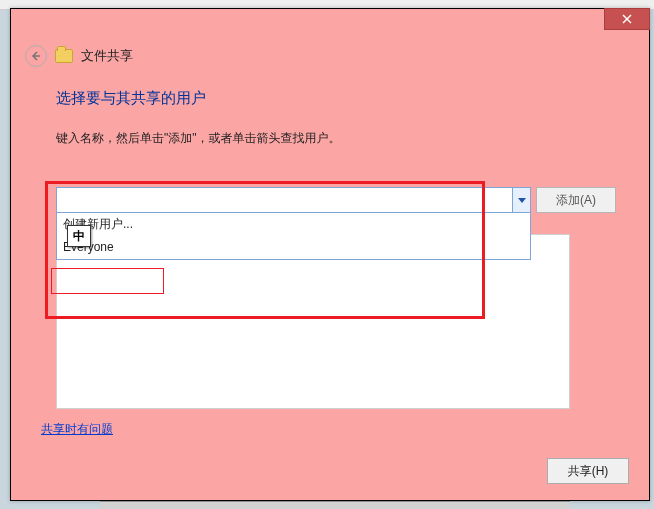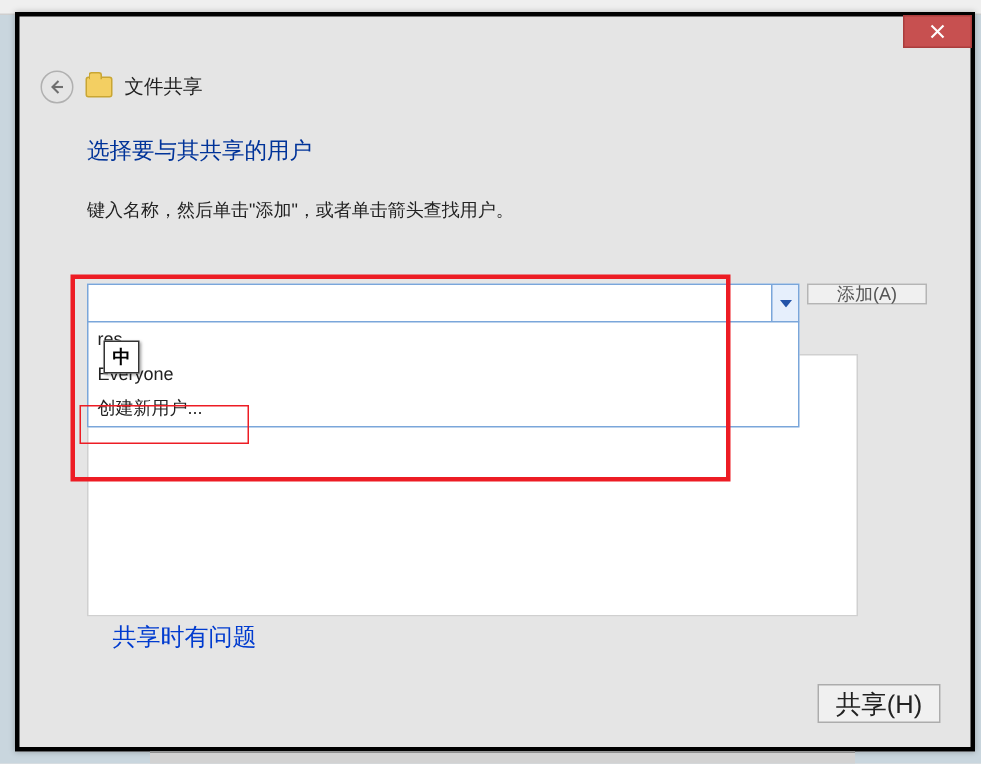--- a/index.html
+++ b/index.html
@@ -18,22 +18,22 @@
     position:absolute; left:0; top:0; width:654px; height:10px;
     background:#efefef; border-bottom:1px solid #cfcfcf;
   }
   
   .window {
     position: absolute;
     left: 10px;
     top: 8px;
     width: 640px;
     height: 493px;
-    background: #e5e5e5;
-    border: 3px solid #000000;
+    background: #fca5a5;
+    border: 1px solid #000000;
     box-shadow: 0 0 4px rgba(0,0,0,0.25);
   }
   
   .close-btn {
     position: absolute;
     right: -1px;
     top: -1px;
     width: 46px;
     height: 22px;
     background: #c75050;
@@ -91,21 +91,21 @@
     font-family:inherit; font-size:12px;
   }
   .combo-arrow {
     position:absolute; right:1px; top:1px; width:18px; height:24px;
     background:#e6effc; border-left:1px solid #7aa6da;
     display:flex; align-items:center; justify-content:center;
     cursor:pointer;
   }
   .combo-arrow svg { display:block; }
   .add-btn {
-    width:80px; height:14px;
+    width:80px; height:26px;
     background:#f0f0f0; border:1px solid #b5b5b5;
     color:#555; font-size:12px;
     display:flex; align-items:center; justify-content:center;
     cursor:pointer;
   }
   
   .dropdown {
     position:absolute; left:0; top:25px; width:100%;
     background:#fff; border:1px solid #7aa6da;
     z-index:5;
@@ -140,34 +140,34 @@
   }
   .hl2 {
     position:absolute; left:40px; top:259px;
     width:113px; height:26px;
     border:1px solid #ed1c24;
     pointer-events:none; z-index:30;
   }
 
   
   .help-link {
-    position:absolute; left:62px; bottom:62px;
-    color:#003bcf; cursor:pointer;
-    font-size:16px;
+    position:absolute; left:30px; bottom:62px;
+    color:#003bcf; text-decoration:underline; cursor:pointer;
+    font-size:12px;
   }
 
   
   .footer {
     position:absolute; right:20px; bottom:16px;
     display:flex; gap:8px;
   }
   .footer button {
     width:82px; height:26px;
     background:#f0f0f0; border:1px solid #acacac;
-    font-family:inherit; font-size:17px; color:#222;
+    font-family:inherit; font-size:12px; color:#222;
     cursor:pointer;
   }
 
   
   .bottom-strip {
     position:absolute; left:100px; bottom:-1px; width:470px; height:9px;
     background:#d2d2d2; border-top:1px solid #8f8f8f;
   }
 </style>
 </head>
@@ -202,23 +202,22 @@
     <div class="input-row">
       <div class="combo-wrap">
         <input class="combo-input" type="text" value="" style="">
         <div class="combo-arrow">
           <svg width="8" height="5" viewBox="0 0 8 5">
             <path d="M0 0 L4 5 L8 0 Z" fill="#2353a8"></path>
           </svg>
         </div>
 
         <div class="dropdown">
-          <div class="dropdown-item">res</div>
+          <div class="dropdown-item">创建新用户...</div>
           <div class="dropdown-item">Everyone</div>
-          <div class="dropdown-item">创建新用户...</div>
         </div>
       </div>
 
       <div class="add-btn">添加(A)</div>
     </div>
   </div>
 
   <div class="ime-box">中</div>
 
   <div class="list-box"></div>

